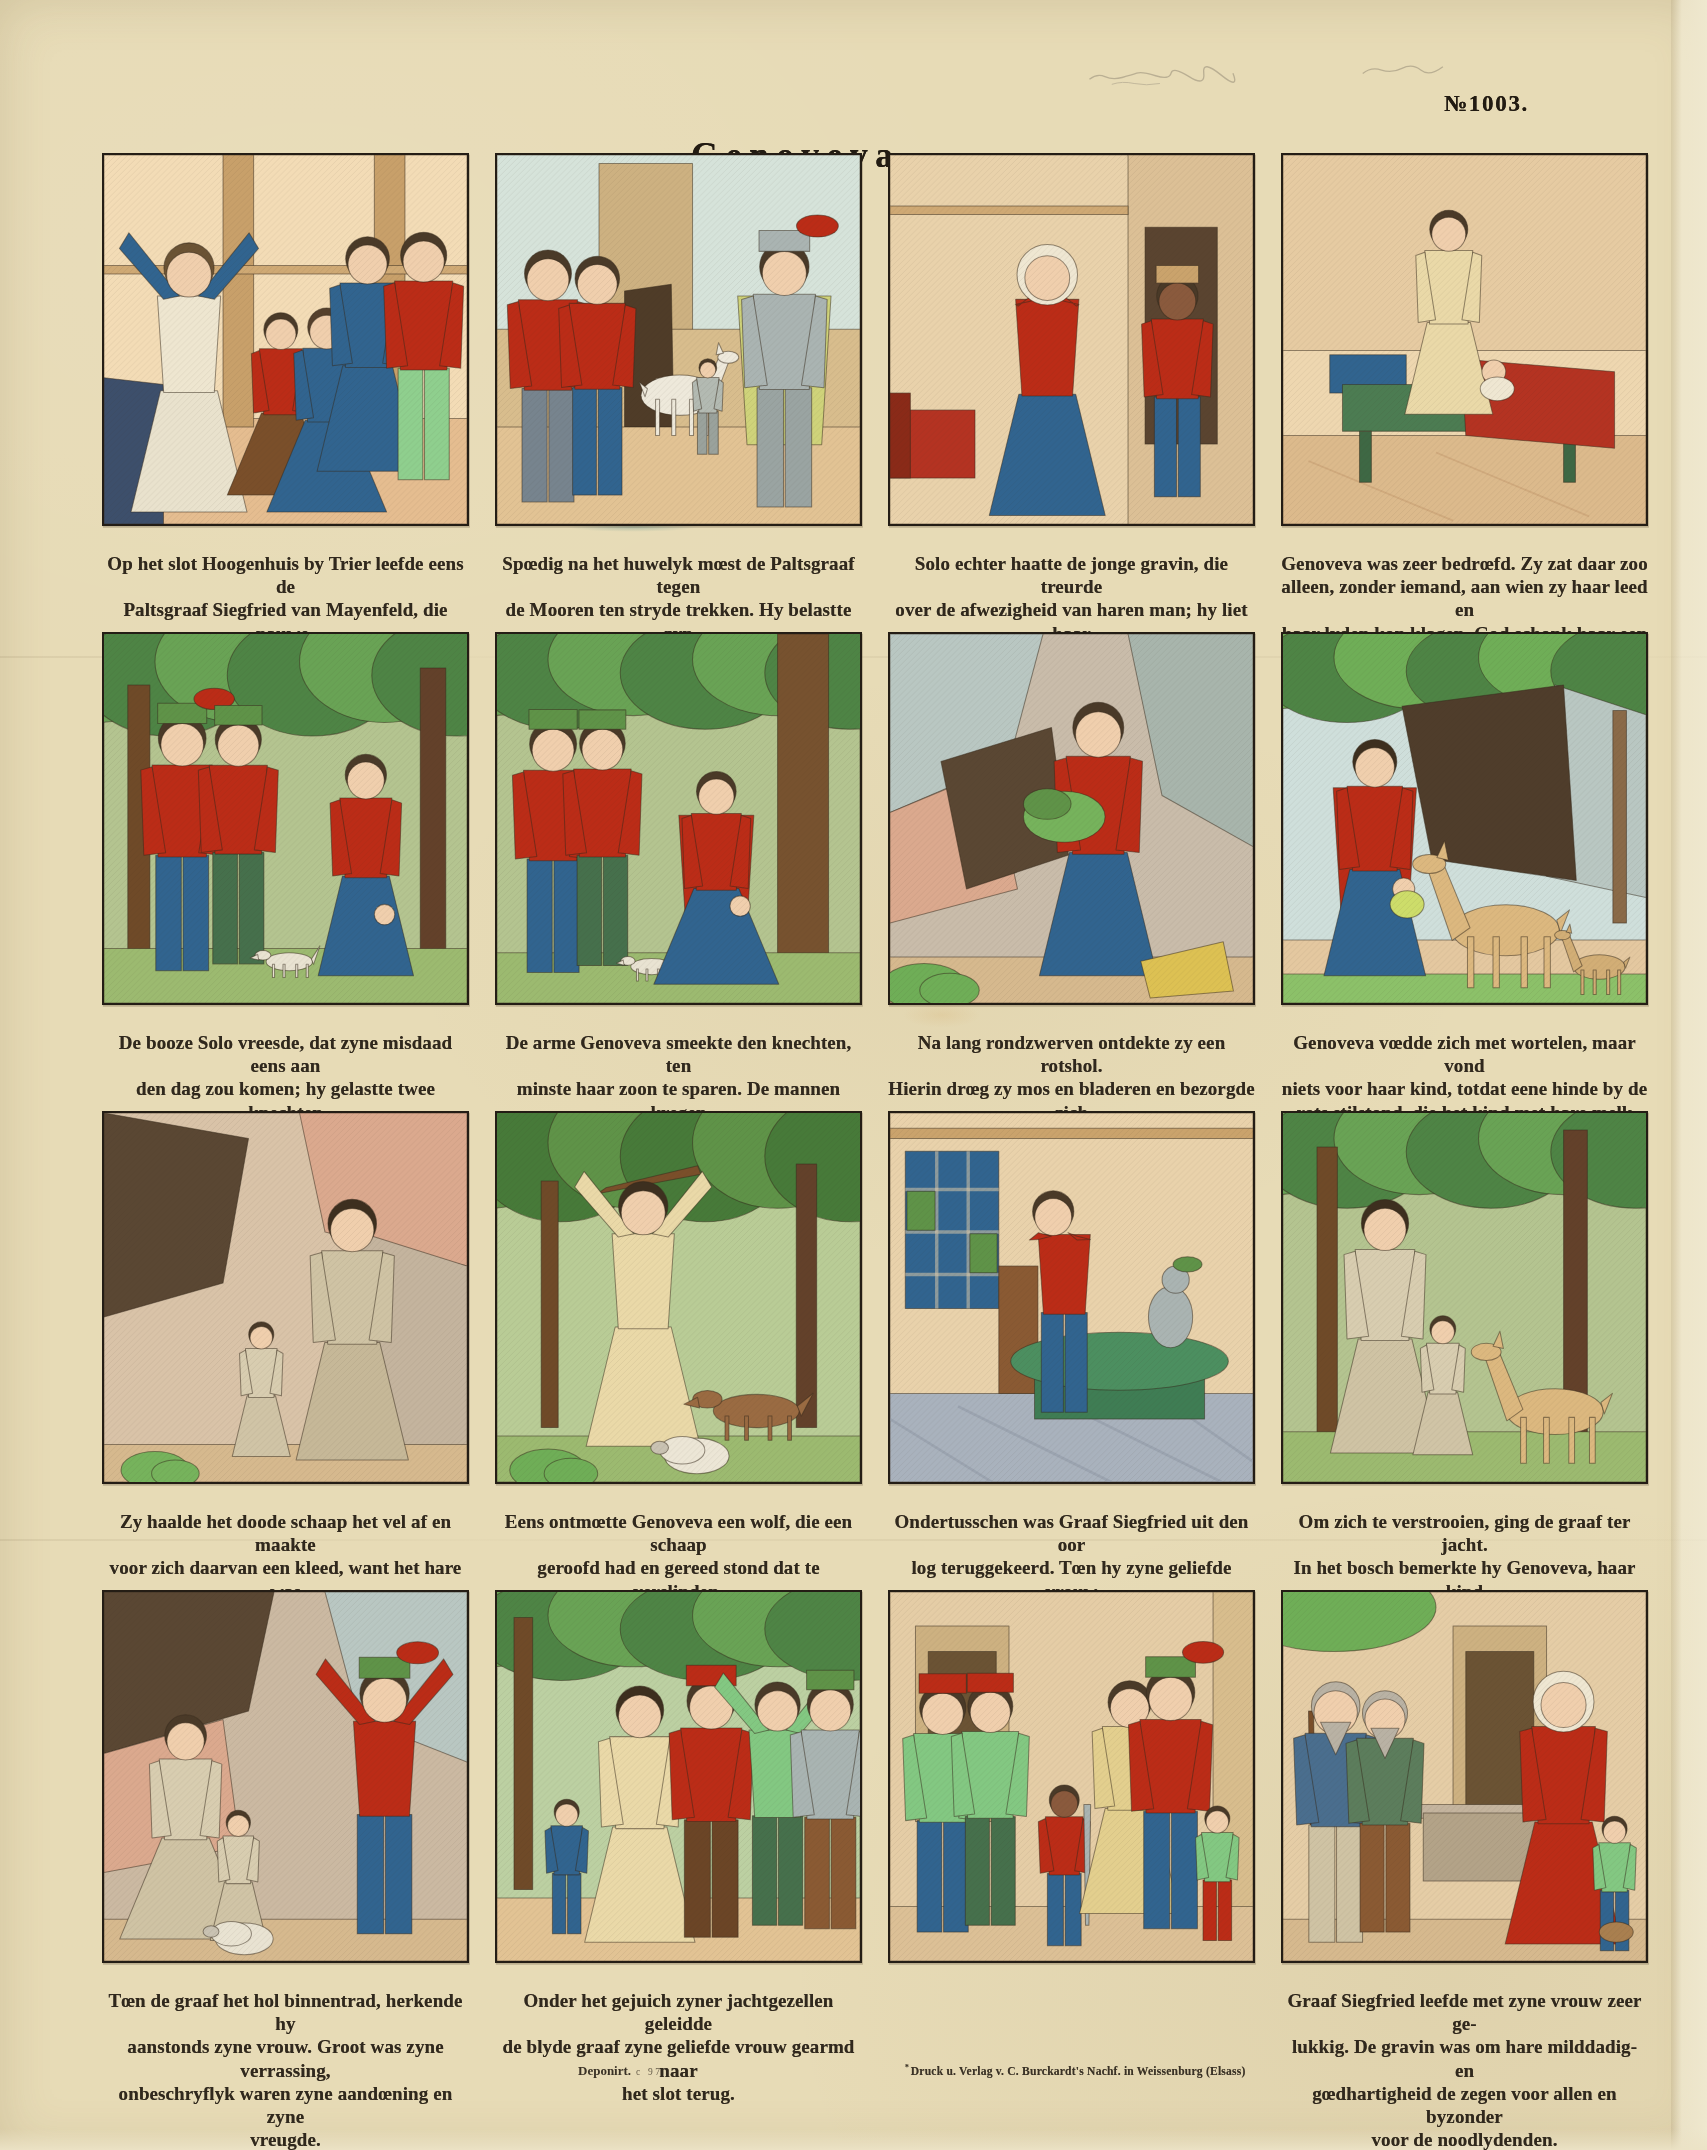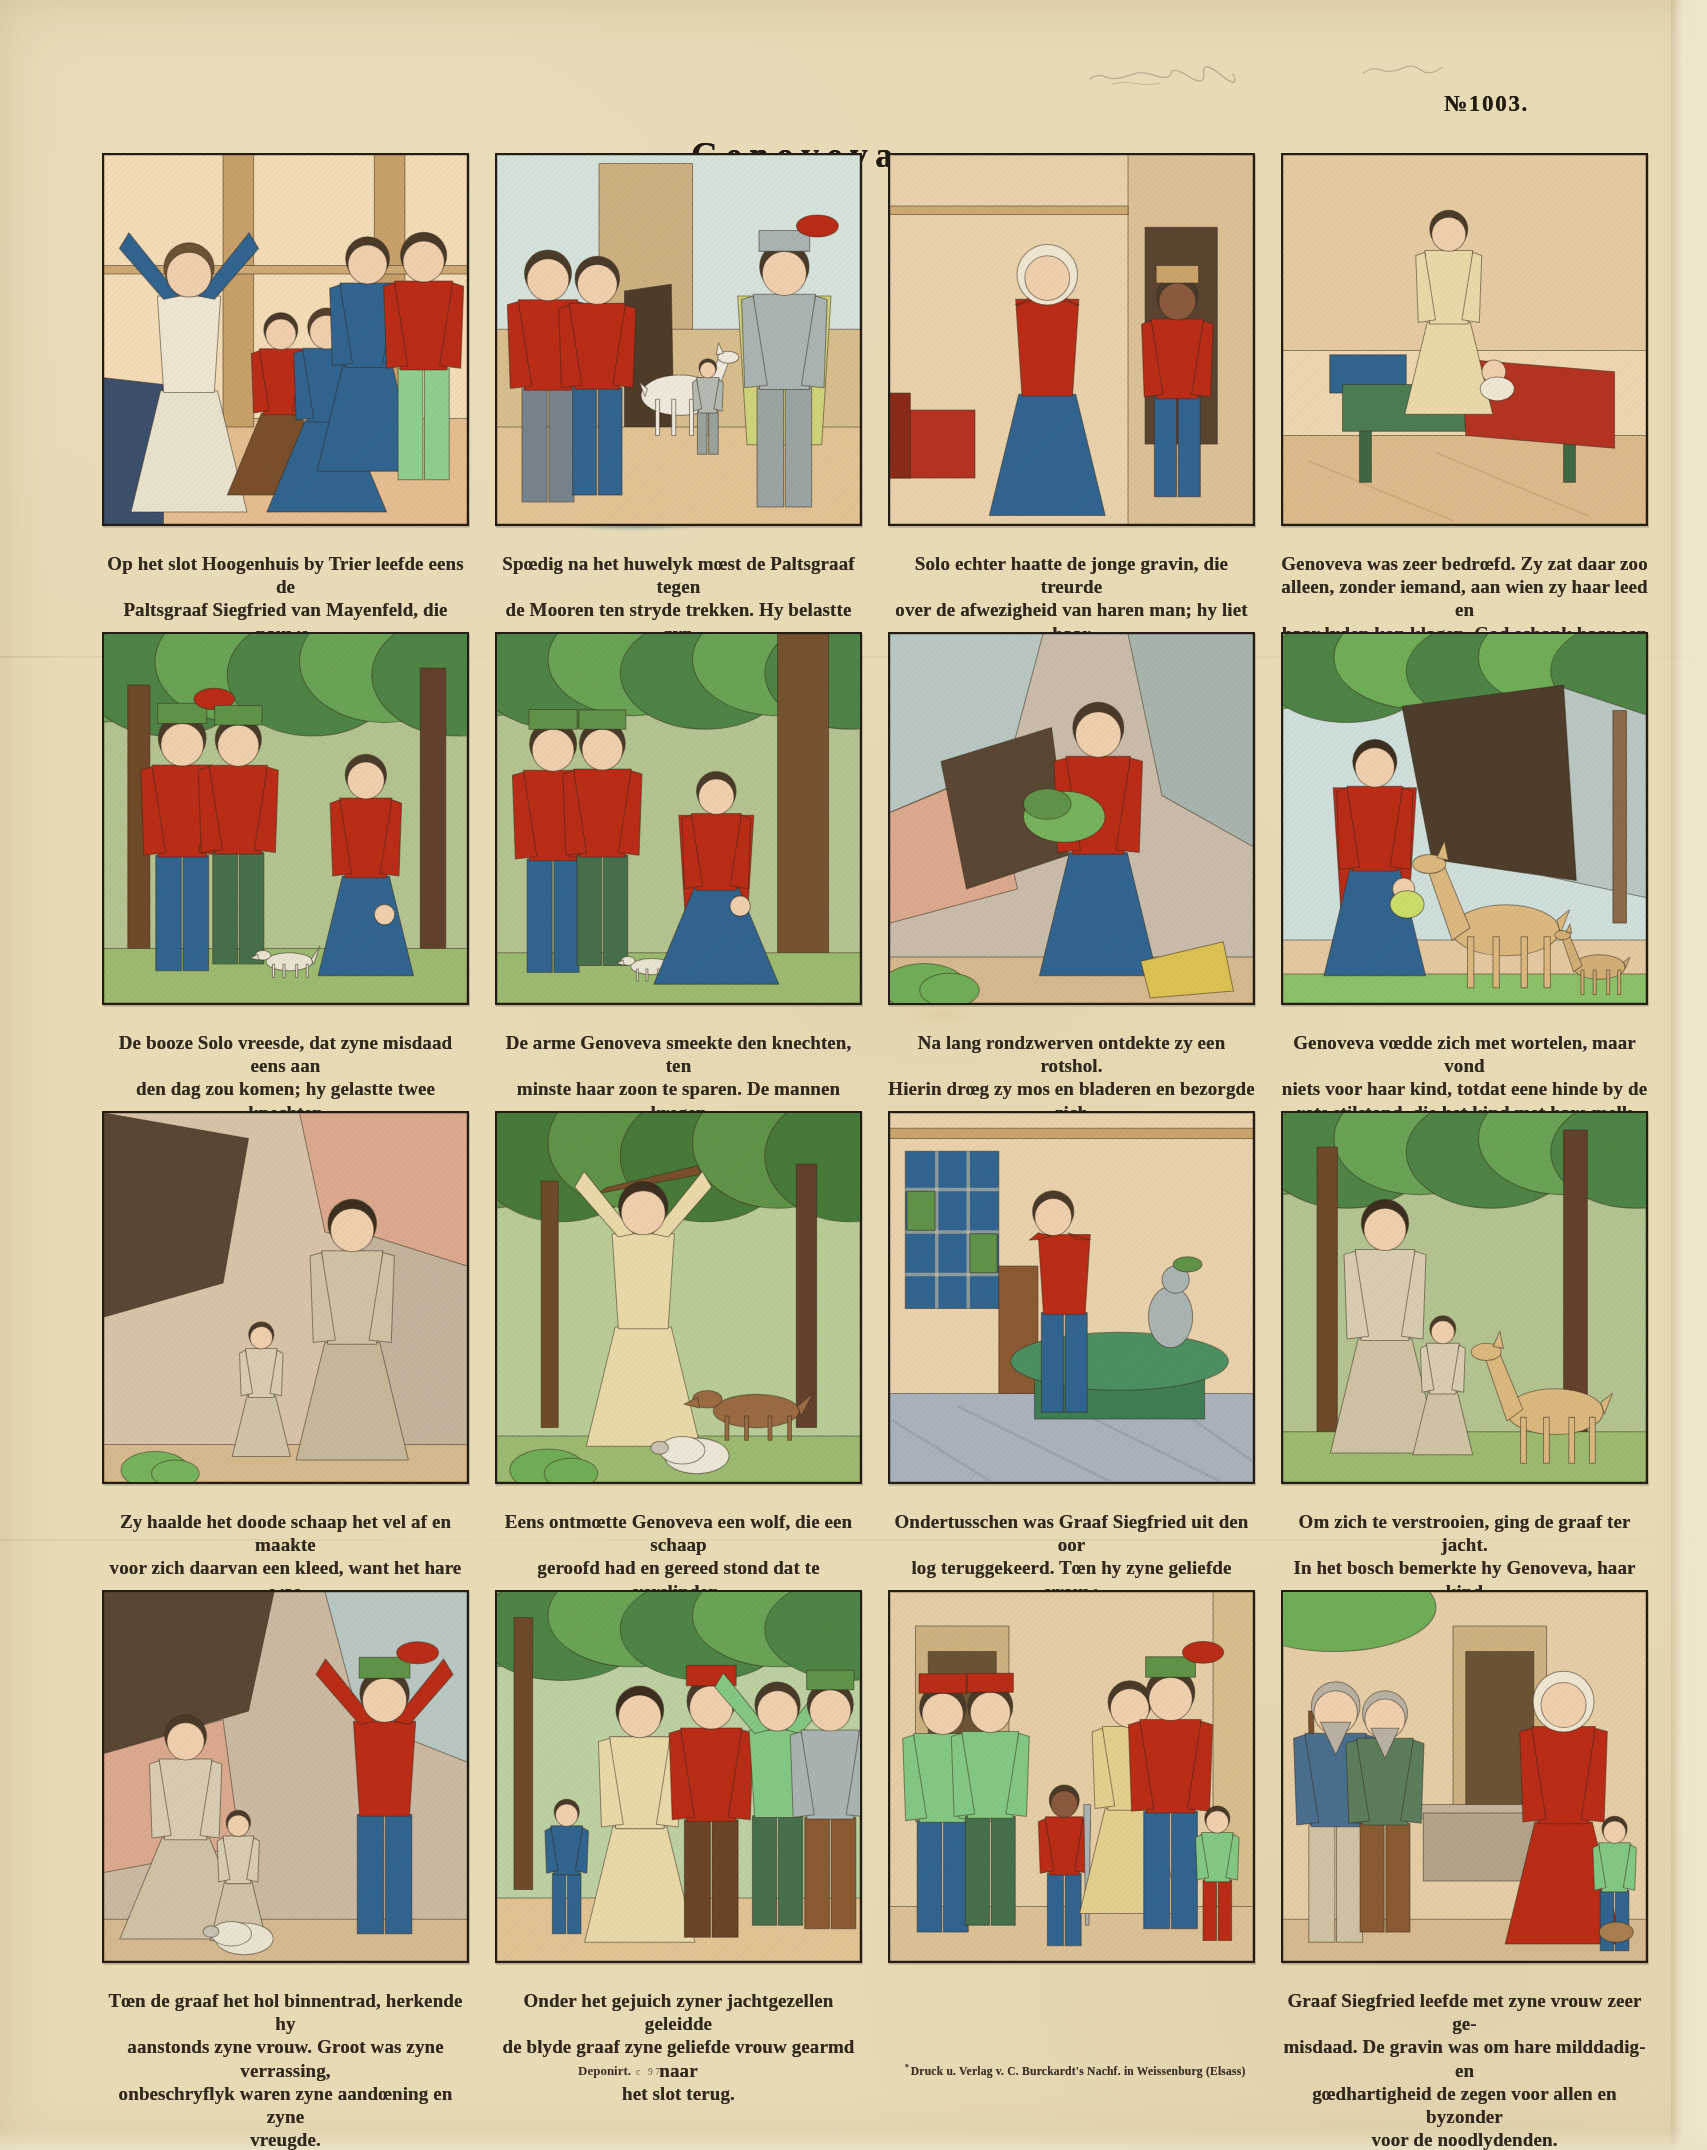--- a/index.html
+++ b/index.html
@@ -896,21 +896,21 @@
               <polygon points="371.4,296.9 364.42499999999995,300.9 366.28499999999997,350.7 379.77,347.7" fill="#83c882"></polygon>
               <polygon points="408.6,296.9 415.57500000000005,300.9 413.71500000000003,350.7 400.23,347.7" fill="#83c882"></polygon>
               <circle cx="390" cy="278.43125" r="14.756000000000002" fill="#4a3a28"></circle>
               <circle cx="390" cy="282.38374999999996" r="13.175" fill="#f0cfad"></circle>
               <ellipse cx="392" cy="400" rx="20" ry="12" fill="#a97f4f"></ellipse>
             </g>
             <rect x="0" y="0" width="427" height="434" fill="url(#ht15)" opacity="0.12"></rect>
           </svg>
       </div>
       <figcaption>Graaf Siegfried leefde met zyne vrouw zeer ge-
-misdaad.  De gravin was om hare milddadig- en
+lukkig.  De gravin was om hare milddadig- en
 gœdhartigheid de zegen voor allen en byzonder
 voor de noodlydenden.</figcaption>
     </figure>
   </main>
 
   <div class="footer-deposit">
     <span>Deponirt.</span><span class="mark">c 97</span>
   </div>
   <div class="footer-imprint">
     <sup>*</sup><span>Druck u. Verlag v. C. Burckardt's Nachf. in Weissenburg (Elsass)</span>

